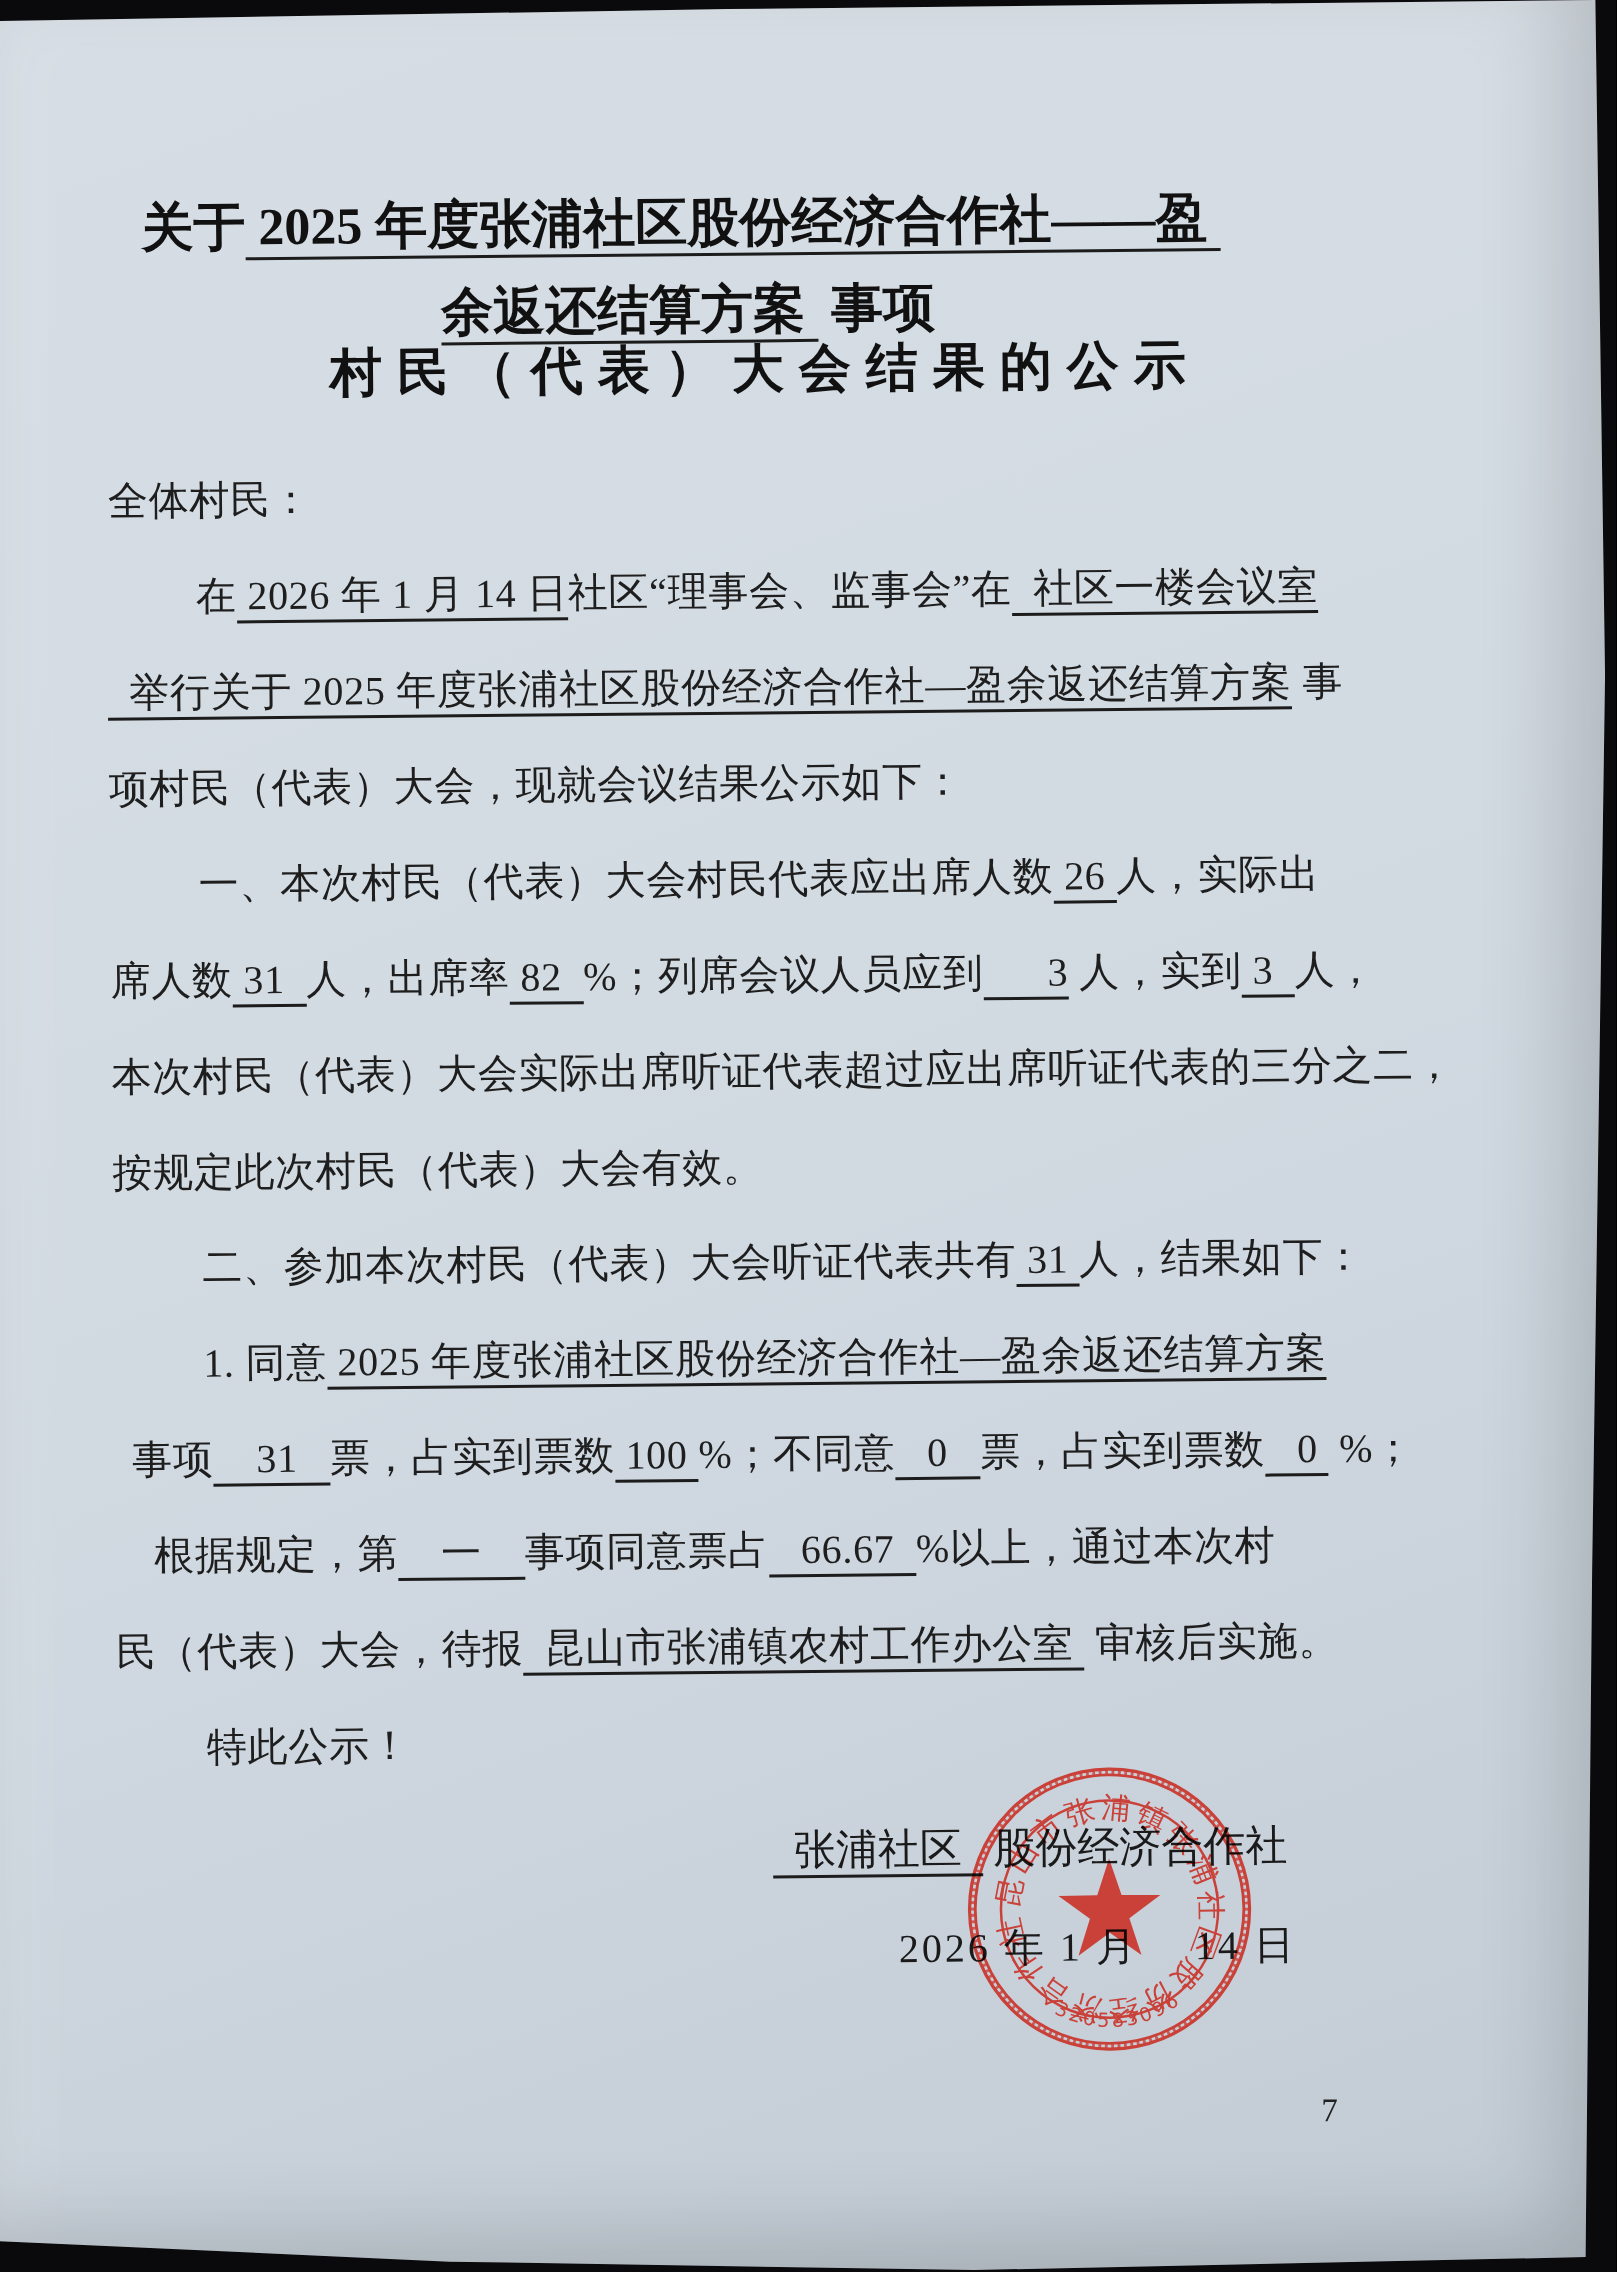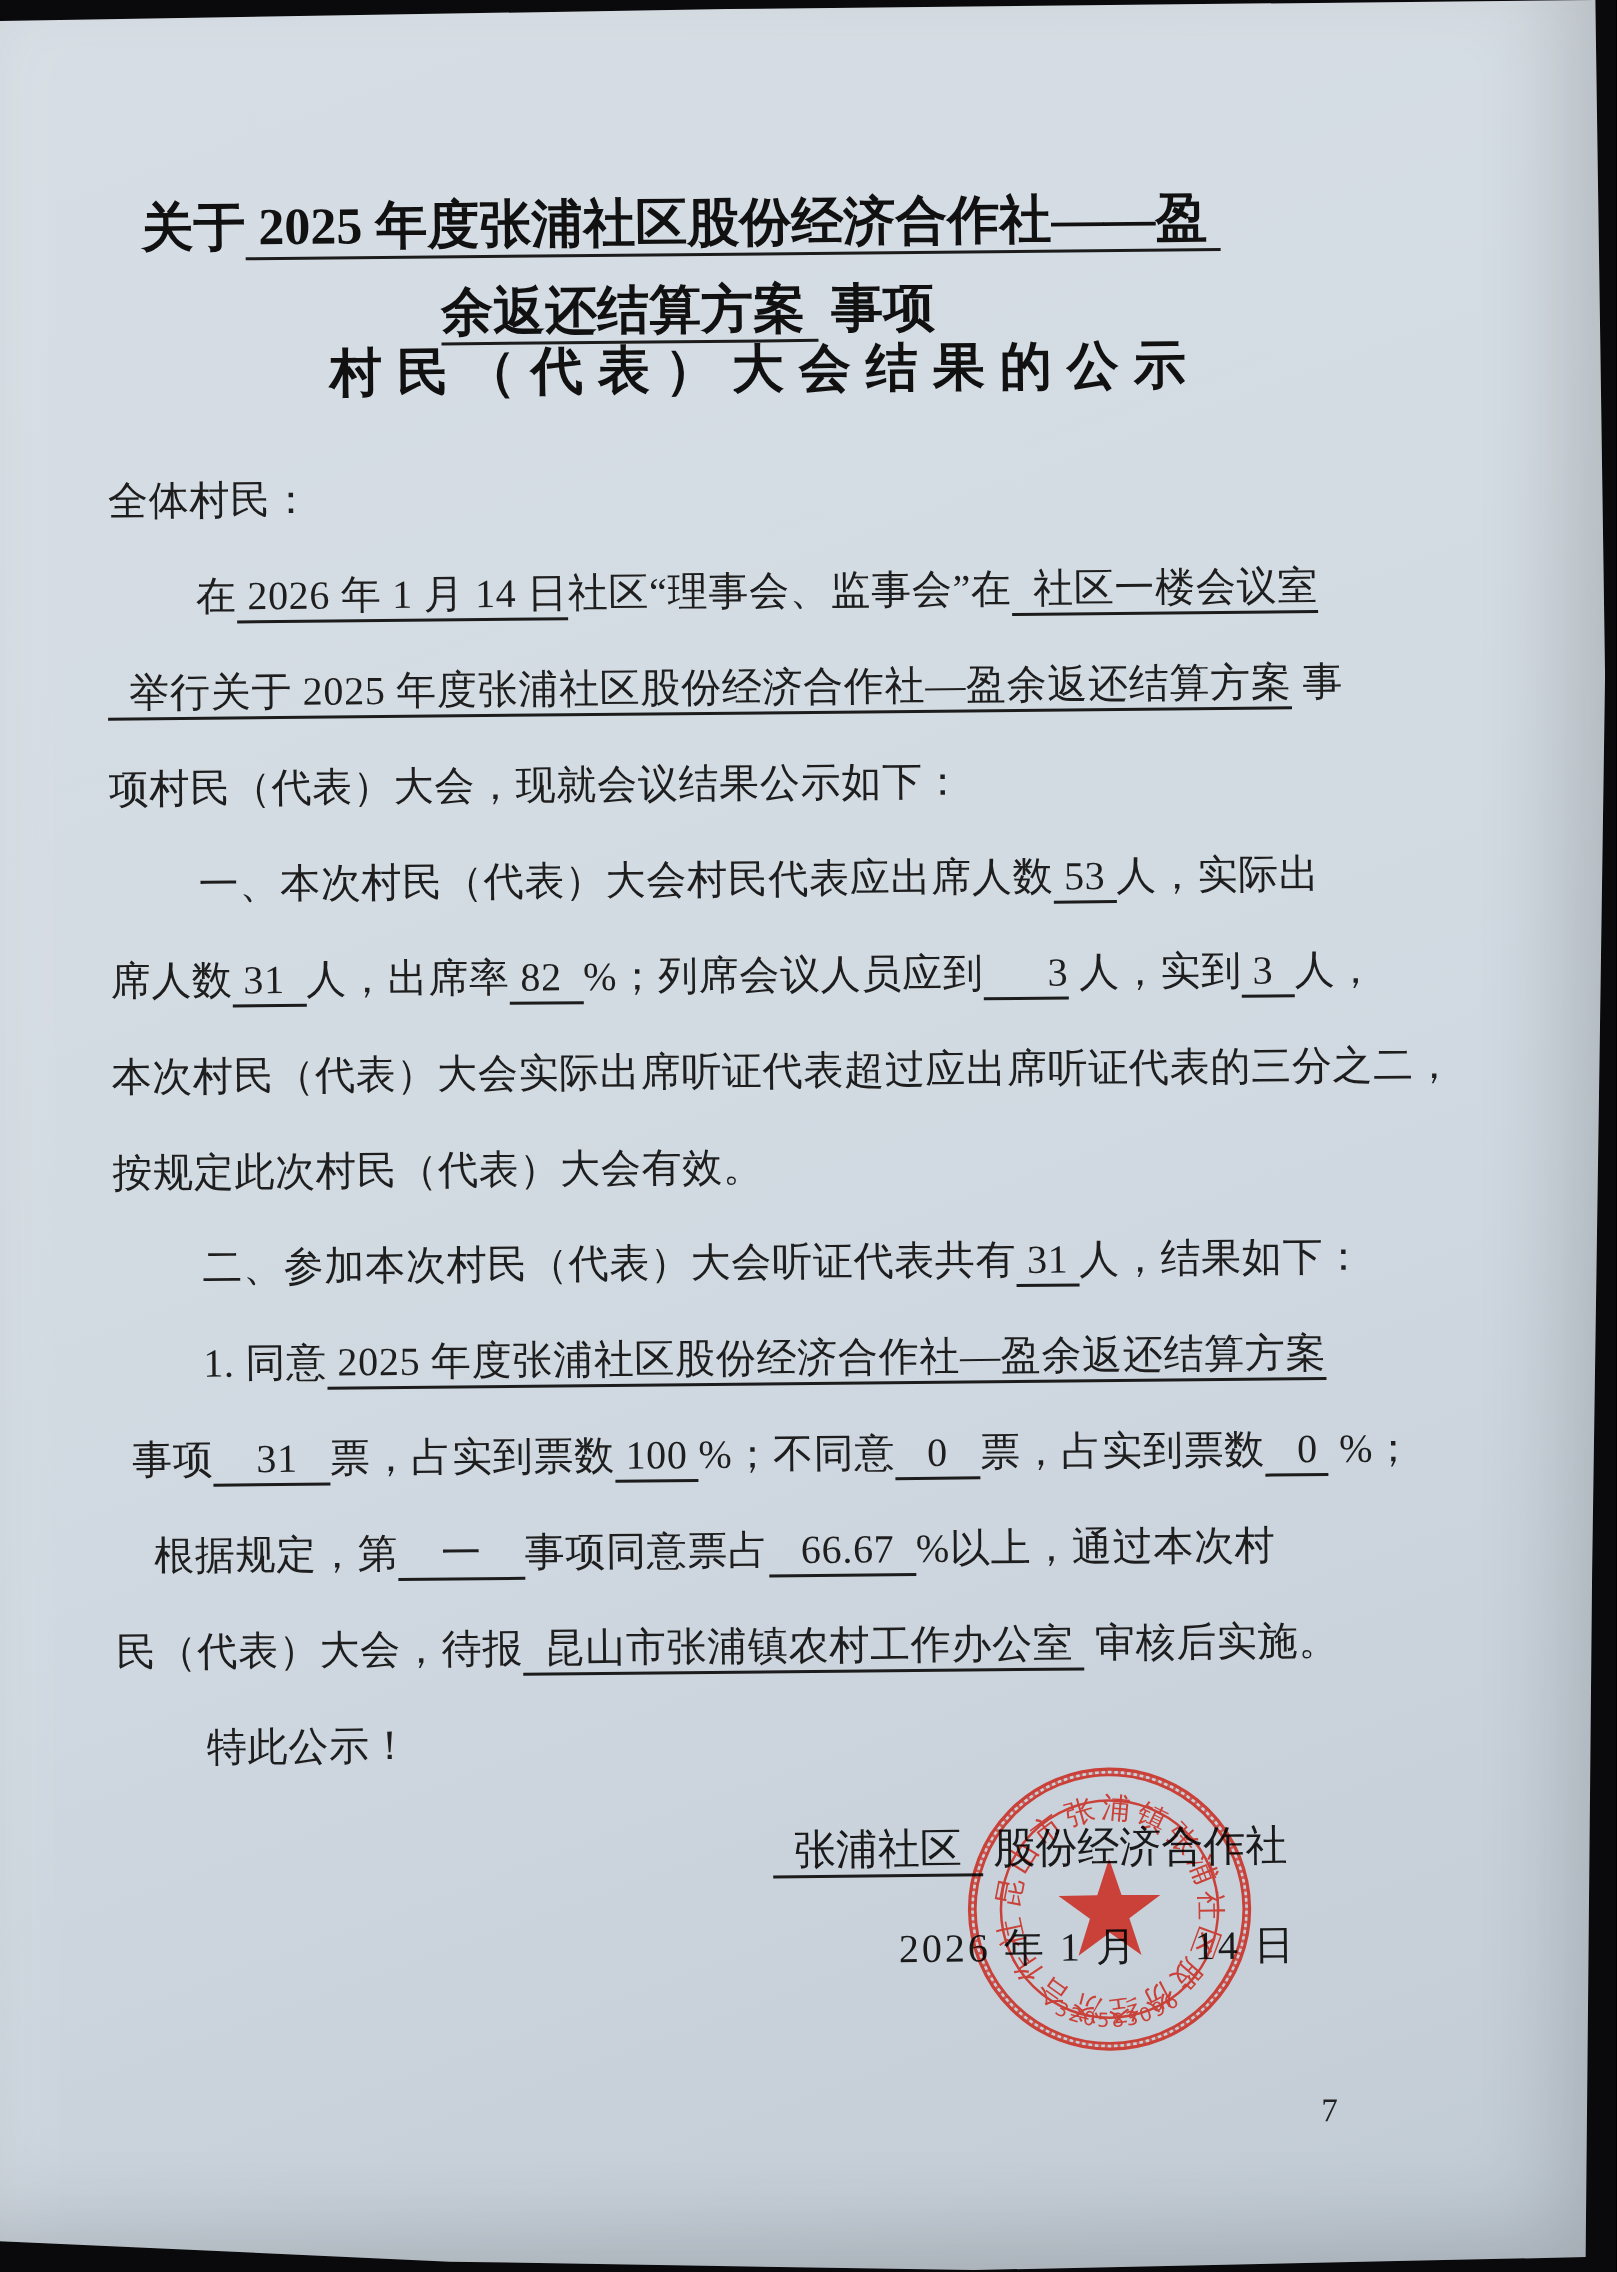--- a/index.html
+++ b/index.html
@@ -31,21 +31,21 @@
 
     <div class="title" style="left:150px;top:187px;"><span>关于</span><span class="u"> 2025 年度张浦社区股份经济合作社——盈 </span></div>
     <div class="title" style="left:449px;top:274px;"><span class="u">余返还结算方案 </span><span> 事项</span></div>
     <div class="title t3" style="left:337px;top:334px;">村民（代表）大会结果的公示</div>
 
     <div>
         <div class="line" style="left: 114px; top: 470px;"><span>全体村民：</span></div>
         <div class="line" style="left: 201px; top: 566px;"><span>在</span><span class="u"> 2026 年 1 月 14 日</span><span>社区“理事会、监事会”在</span><span class="u">  社区一楼会议室</span></div>
         <div class="line" style="left: 112px; top: 662px;"><span class="u">  举行关于 2025 年度张浦社区股份经济合作社—盈余返还结算方案</span><span> 事</span></div>
         <div class="line" style="left: 112px; top: 758px;"><span>项村民（代表）大会，现就会议结果公示如下：</span></div>
-        <div class="line" style="left: 201px; top: 854px;"><span>一、本次村民（代表）大会村民代表应出席人数</span><span class="u"> 53 </span><span>人，实际出</span></div>
+        <div class="line" style="left: 201px; top: 854px;"><span>一、本次村民（代表）大会村民代表应出席人数</span><span class="u"> 26 </span><span>人，实际出</span></div>
         <div class="line" style="left: 112px; top: 950px;"><span>席人数</span><span class="u"> 31  </span><span>人，出席率</span><span class="u"> 82  </span><span>%；列席会议人员应到</span><span class="u">      3</span><span> 人，实到</span><span class="u"> 3  </span><span>人，</span></div>
         <div class="line" style="left: 112px; top: 1046px;"><span>本次村民（代表）大会实际出席听证代表超过应出席听证代表的三分之二，</span></div>
         <div class="line" style="left: 112px; top: 1142px;"><span>按规定此次村民（代表）大会有效。</span></div>
         <div class="line" style="left: 201px; top: 1237px;"><span>二、参加本次村民（代表）大会听证代表共有</span><span class="u"> 31 </span><span>人，结果如下：</span></div>
         <div class="line" style="left: 201px; top: 1333px;"><span>1. 同意</span><span class="u"> 2025 年度张浦社区股份经济合作社—盈余返还结算方案</span></div>
         <div class="line" style="left: 129px; top: 1429px;"><span>事项</span><span class="u">    31   </span><span>票，占实到票数</span><span class="u"> 100 </span><span>%；不同意</span><span class="u">   0   </span><span>票，占实到票数</span><span class="u">   0 </span><span> %；</span></div>
         <div class="line" style="left: 150px; top: 1525px;"><span>根据规定，第</span><span class="u">    一    </span><span>事项同意票占</span><span class="u">   66.67  </span><span>%以上，通过本次村</span></div>
         <div class="line" style="left: 111px; top: 1621px;"><span>民（代表）大会，待报</span><span class="u">  昆山市张浦镇农村工作办公室 </span><span> 审核后实施。</span></div>
         <div class="line" style="left: 201px; top: 1717px;"><span>特此公示！</span></div>
       </div>

